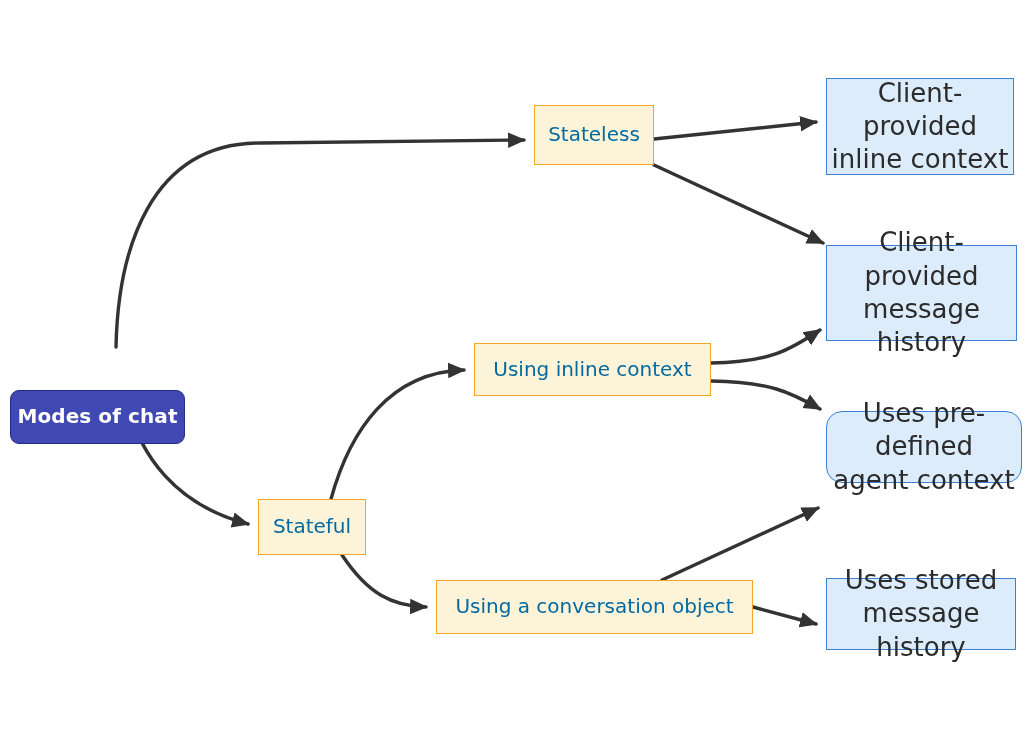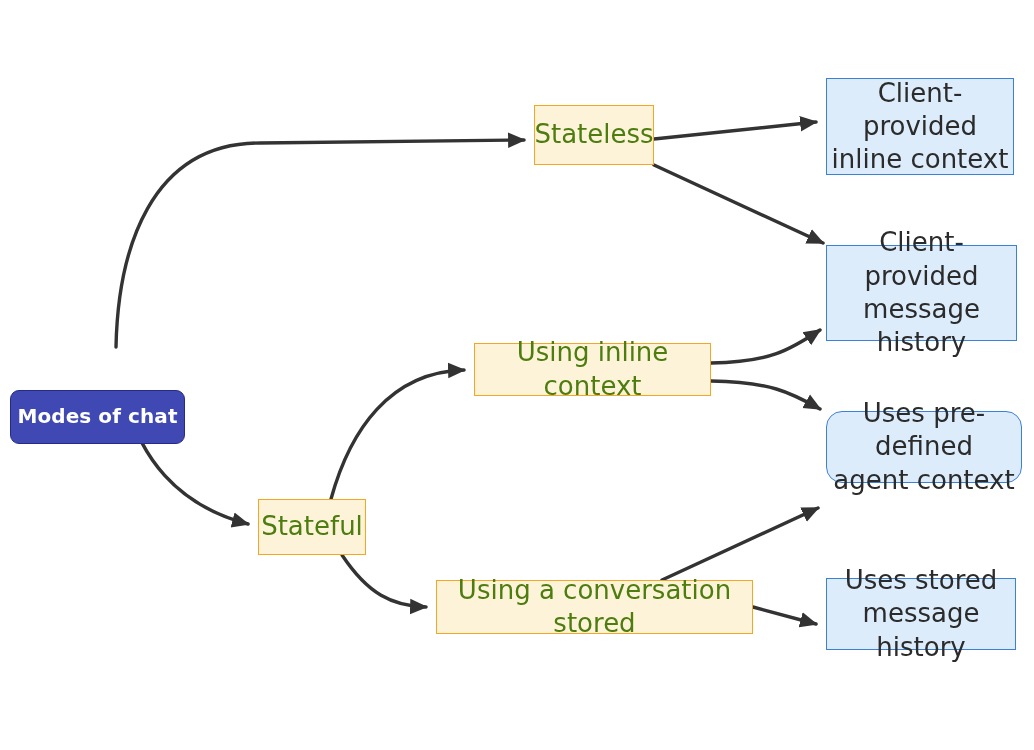--- a/index.html
+++ b/index.html
@@ -40,22 +40,22 @@
     border-radius: 9px;
     color: #ffffff;
     font-weight: bold;
     font-size: 20px;
     letter-spacing: 0.1px;
     margin-top: 43px;
   }
   .node-branch {
     background: #fdf3d8;
     border: 1.8px solid #f5a623;
-    color: #4d7c0f;
-    font-size: 26px;
+    color: #0369a1;
+    font-size: 20px;
     justify-content: center;
   }
   .node-leaf {
     background: #dcecfb;
     border: 1.8px solid #3b82d6;
     color: #2b2b2b;
     font-size: 26px;
   }
 </style>
 </head>
@@ -81,21 +81,21 @@
         <path d="M 662 580 L 818 508" fill="none" stroke="#333333" stroke-width="3.4" stroke-linecap="round" marker-end="url(#arrowhead)"></path>
         <path d="M 753 607 L 816 624" fill="none" stroke="#333333" stroke-width="3.4" stroke-linecap="round" marker-end="url(#arrowhead)"></path>
       </g>
   </svg>
 
   <div id="node-layer">
       <div class="node node-root" style="left: 10px; top: 347px; width: 175px; height: 54px;"><span>Modes of chat</span></div>
       <div class="node node-branch" style="left: 534px; top: 105px; width: 120px; height: 60px;"><span>Stateless</span></div>
       <div class="node node-branch" style="left: 258px; top: 499px; width: 108px; height: 56px;"><span>Stateful</span></div>
       <div class="node node-branch" style="left: 474px; top: 343px; width: 237px; height: 53px;"><span>Using inline context</span></div>
-      <div class="node node-branch" style="left: 436px; top: 580px; width: 317px; height: 54px;"><span>Using a conversation stored</span></div>
+      <div class="node node-branch" style="left: 436px; top: 580px; width: 317px; height: 54px;"><span>Using a conversation object</span></div>
       <div class="node node-leaf" style="left: 826px; top: 78px; width: 188px; height: 97px;"><span>Client-provided
 inline context</span></div>
       <div class="node node-leaf" style="left: 826px; top: 245px; width: 191px; height: 96px;"><span>Client-provided
 message history</span></div>
       <div class="node node-leaf" style="left: 826px; top: 411px; width: 196px; height: 72px; border-radius: 16px;"><span>Uses pre-defined
 agent context</span></div>
       <div class="node node-leaf" style="left: 826px; top: 578px; width: 190px; height: 72px;"><span>Uses stored
 message history</span></div>
     </div>
 

